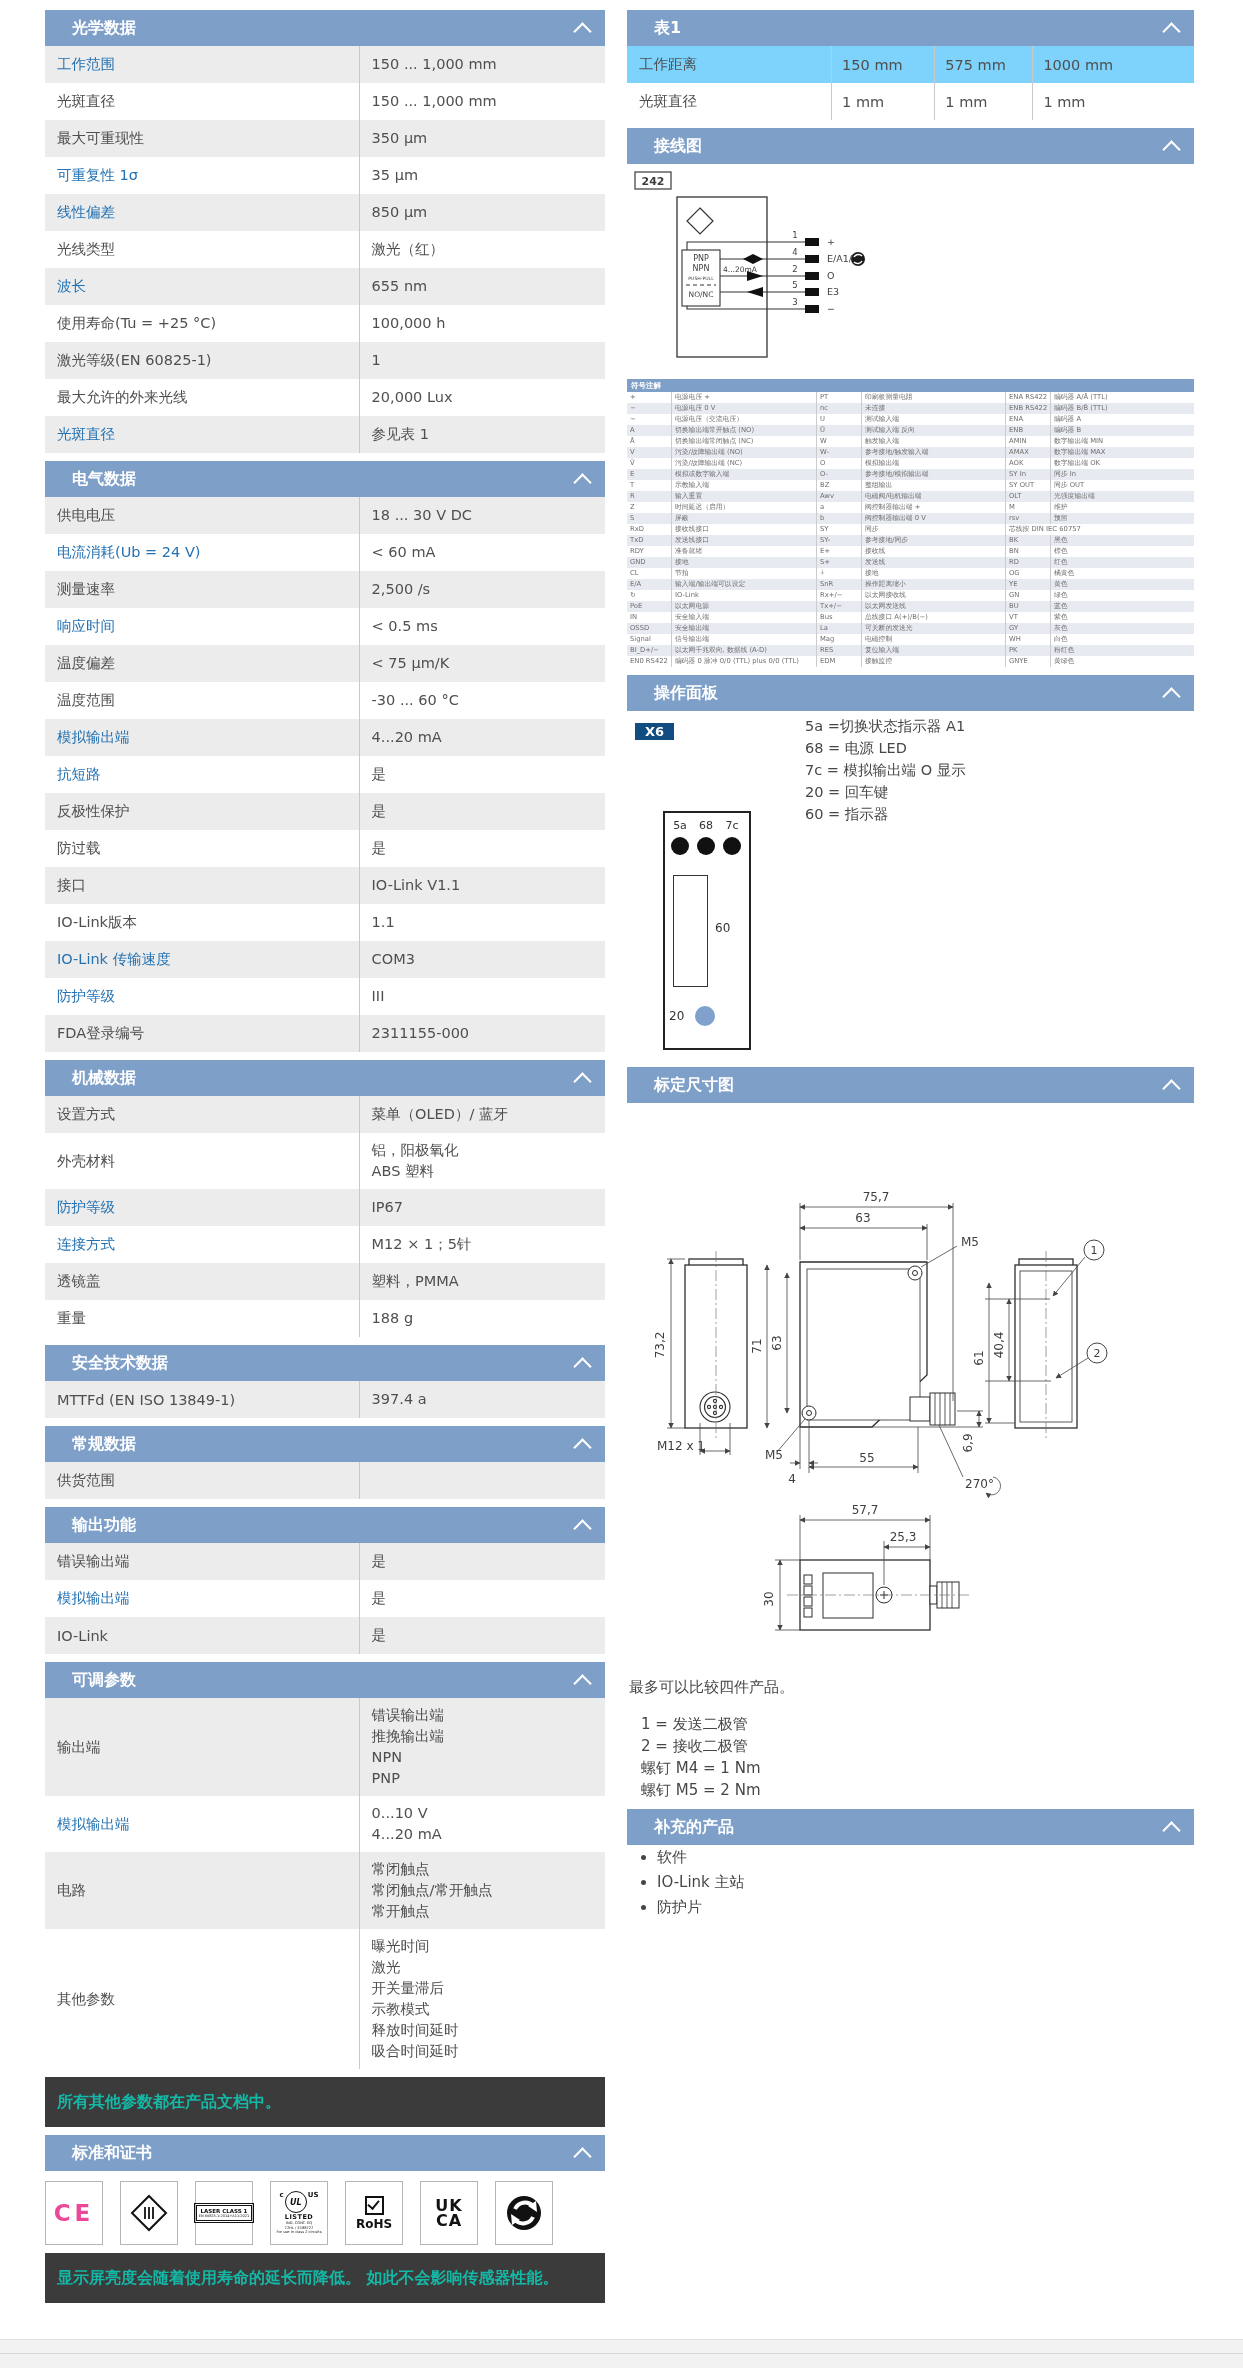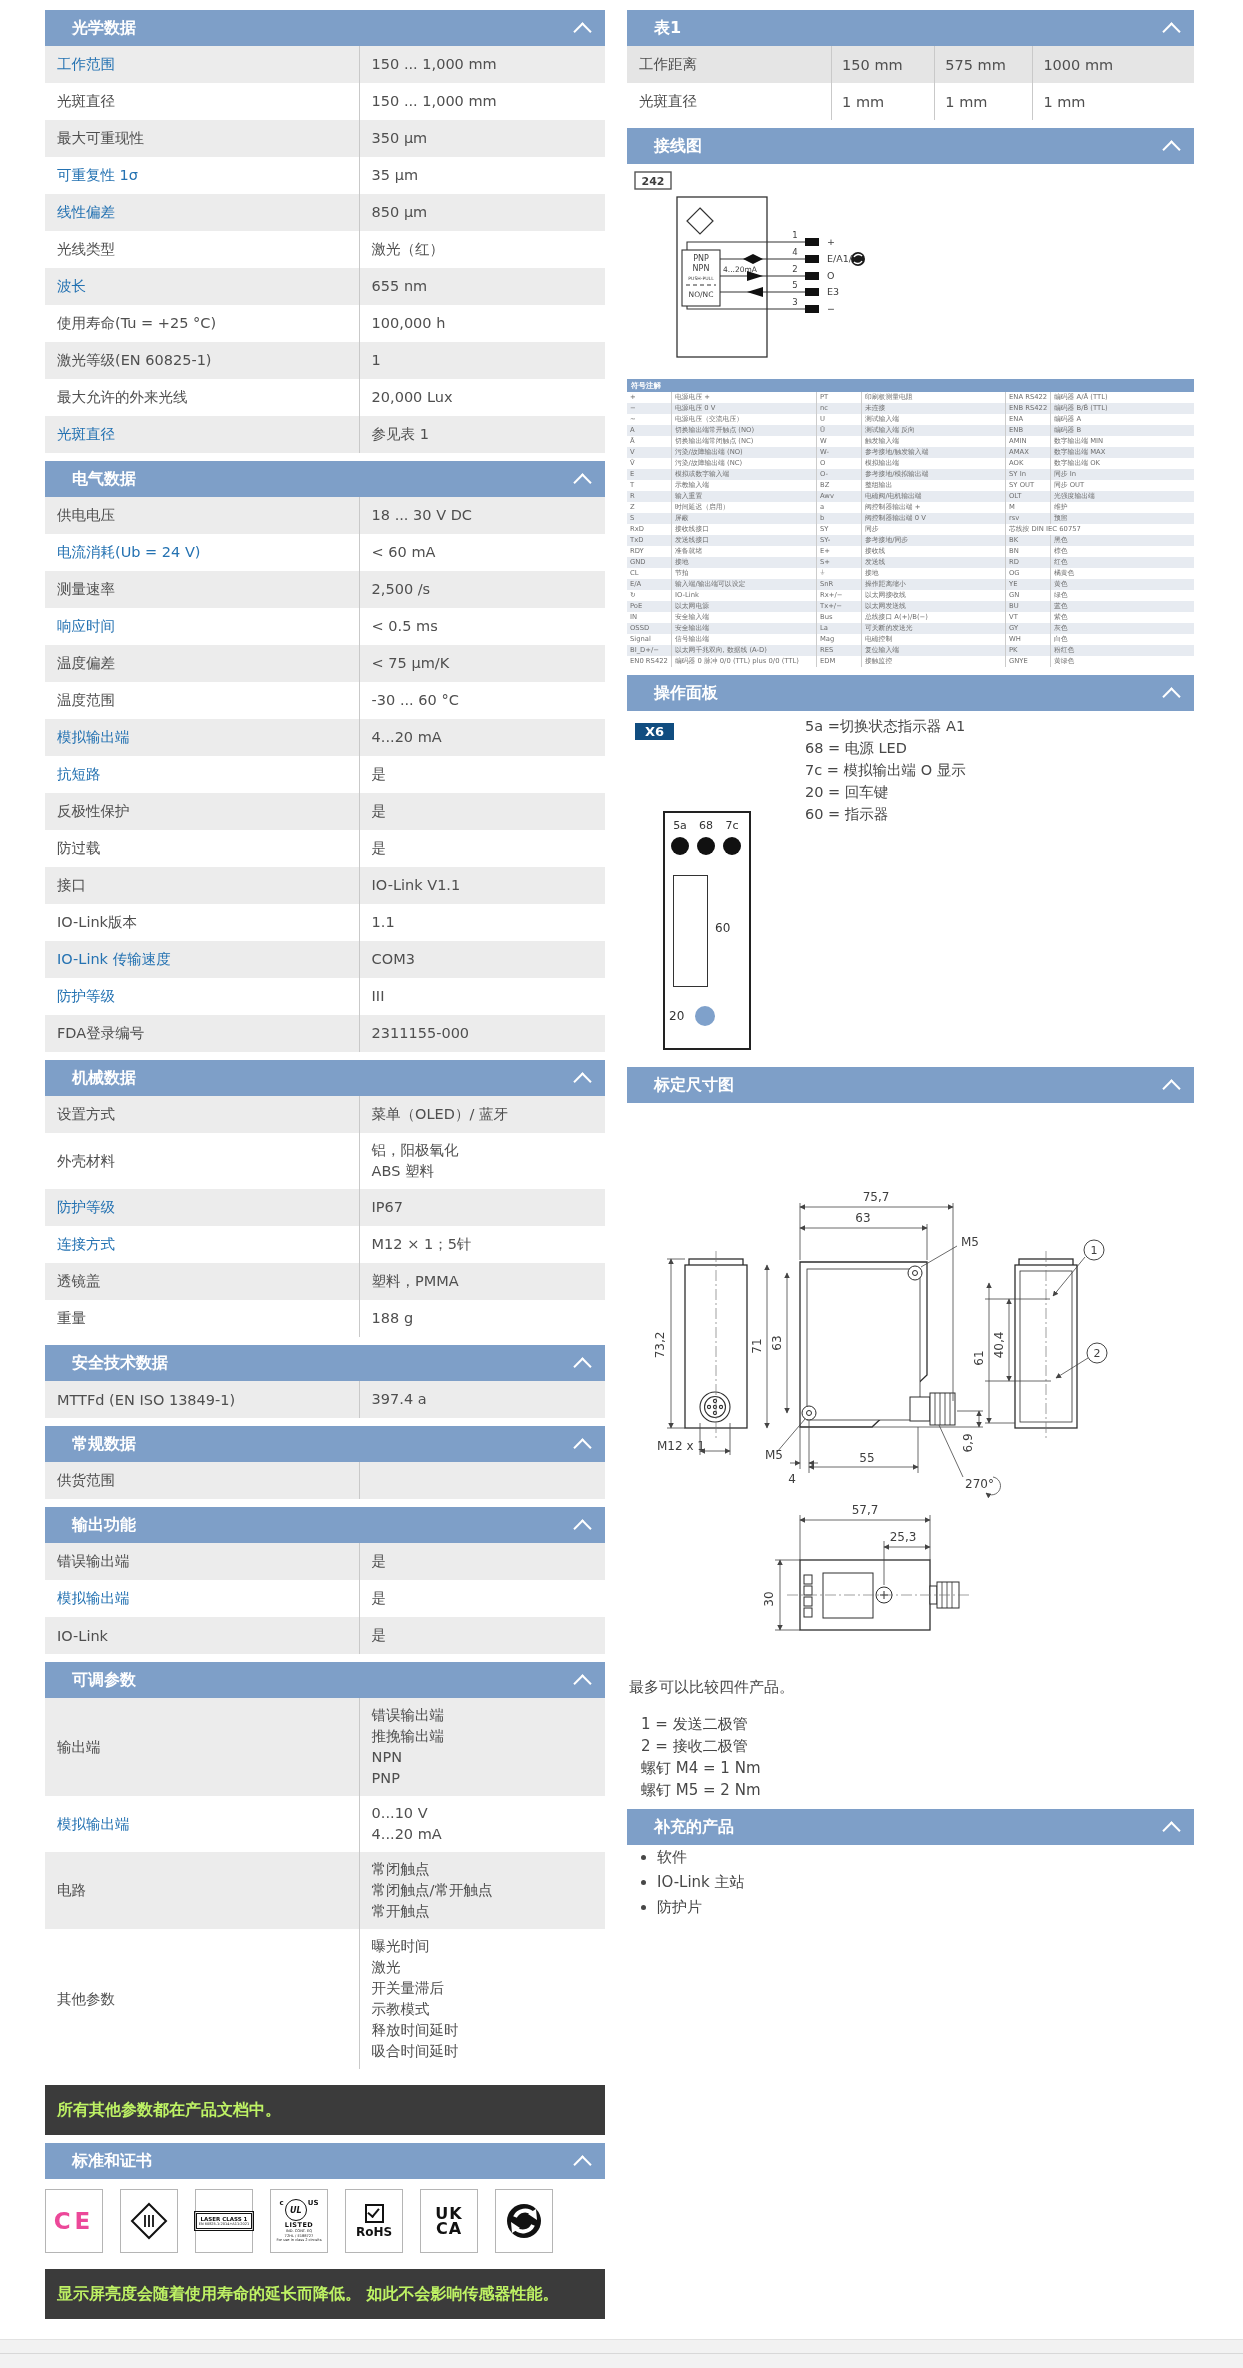--- a/index.html
+++ b/index.html
@@ -15,22 +15,22 @@
   .chev{position:absolute;right:16px;top:15px;width:11px;height:11px;
         border-left:2px solid #fff;border-top:2px solid #fff;transform:rotate(45deg);}
   
   .spec .row{display:flex;min-height:37px;font-size:14.5px;}
   .spec .row.alt{background:#ececec;}
   .spec .lbl{width:56%;padding:7px 6px 7px 12px;box-sizing:border-box;display:flex;align-items:center;}
   .spec .val{width:44%;padding:7px 6px 7px 12px;box-sizing:border-box;border-left:1px solid #c9c9c9;
              display:flex;align-items:center;line-height:21px;}
   .spec .row.link .lbl{color:#2472b2;}
   
-  .note-bar{background:#3b3b3b;color:#bef264;font-weight:bold;font-size:16px;line-height:24px;
-            padding:13px 12px;margin-top:16px;}
+  .note-bar{background:#3b3b3b;color:#14b8a6;font-weight:bold;font-size:16px;line-height:24px;
+            padding:13px 12px;margin-top:8px;}
   
   .certs{display:flex;margin-top:10px;}
   .cert{width:56px;height:62px;border:1px solid #b5b5b5;margin-right:17px;flex:none;
         display:flex;flex-direction:column;align-items:center;justify-content:center;background:#fff;}
   .cert:last-child{margin-right:0;}
   .cert-ce{font-size:23px;font-weight:bold;letter-spacing:4px;color:#ec4899;}
   .laser-box{border:1px solid #111;outline:1px solid #111;outline-offset:1px;padding:2px 2px;text-align:center;}
   .laser-l1{font-size:5.5px;font-weight:bold;color:#111;white-space:nowrap;}
   .laser-l2{font-size:3.5px;color:#111;white-space:nowrap;}
   .ul-top{display:flex;align-items:flex-start;font-size:7px;font-weight:bold;color:#111;}
@@ -38,21 +38,21 @@
            justify-content:center;font-size:8px;font-weight:bold;font-style:italic;margin:0 1px;}
   .ul-listed{font-size:6.5px;font-weight:bold;color:#111;letter-spacing:.5px;}
   .ul-tiny{font-size:3.6px;color:#111;text-align:center;line-height:4.5px;}
   .rohs-box{width:15px;height:15px;border:2px solid #111;position:relative;margin-bottom:2px;}
   .rohs-box::after{content:"";position:absolute;left:3px;top:0px;width:5px;height:9px;
                    border-right:2.5px solid #111;border-bottom:2.5px solid #111;transform:rotate(40deg);}
   .rohs-txt{font-size:12px;font-weight:bold;color:#111;}
   .ukca{font-size:16px;font-weight:bold;color:#111;line-height:15px;letter-spacing:1px;text-align:center;}
   
   .t1 .row{display:flex;min-height:37px;font-size:14.5px;}
-  .t1 .row.alt{background:#e5e5e5;}
+  .t1 .row.alt{background:#7dd3fc;}
   .t1 .lbl{width:36%;padding:7px 6px 7px 12px;box-sizing:border-box;display:flex;align-items:center;}
   .t1 .c{padding:7px 6px 7px 10px;box-sizing:border-box;border-left:1px solid #c9c9c9;display:flex;align-items:center;}
   .t1 .c1{width:18.2%;}.t1 .c2{width:17.3%;}.t1 .c3{width:28.5%;}
   
   .legend-wrap{margin-top:6px;}
   .lg-h{background:#7e9fc8;color:#fff;font-weight:bold;font-size:7.5px;height:13px;line-height:13px;padding-left:4px;}
   .legend{display:flex;}
   .lcol{width:189px;box-sizing:border-box;}
   .lcol + .lcol{border-left:1px solid #ccc;}
   .lg-row{display:flex;height:11px;line-height:11px;font-size:6.8px;color:#6e6e6e;

